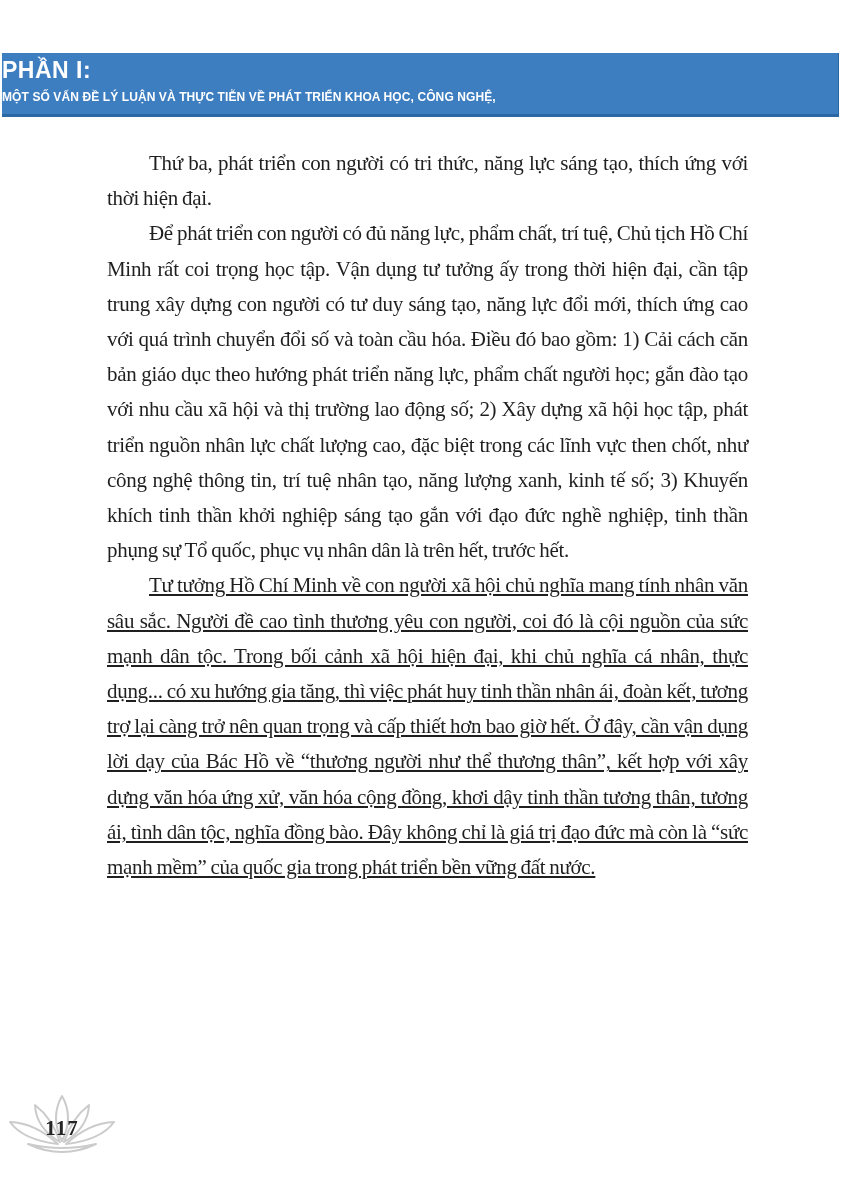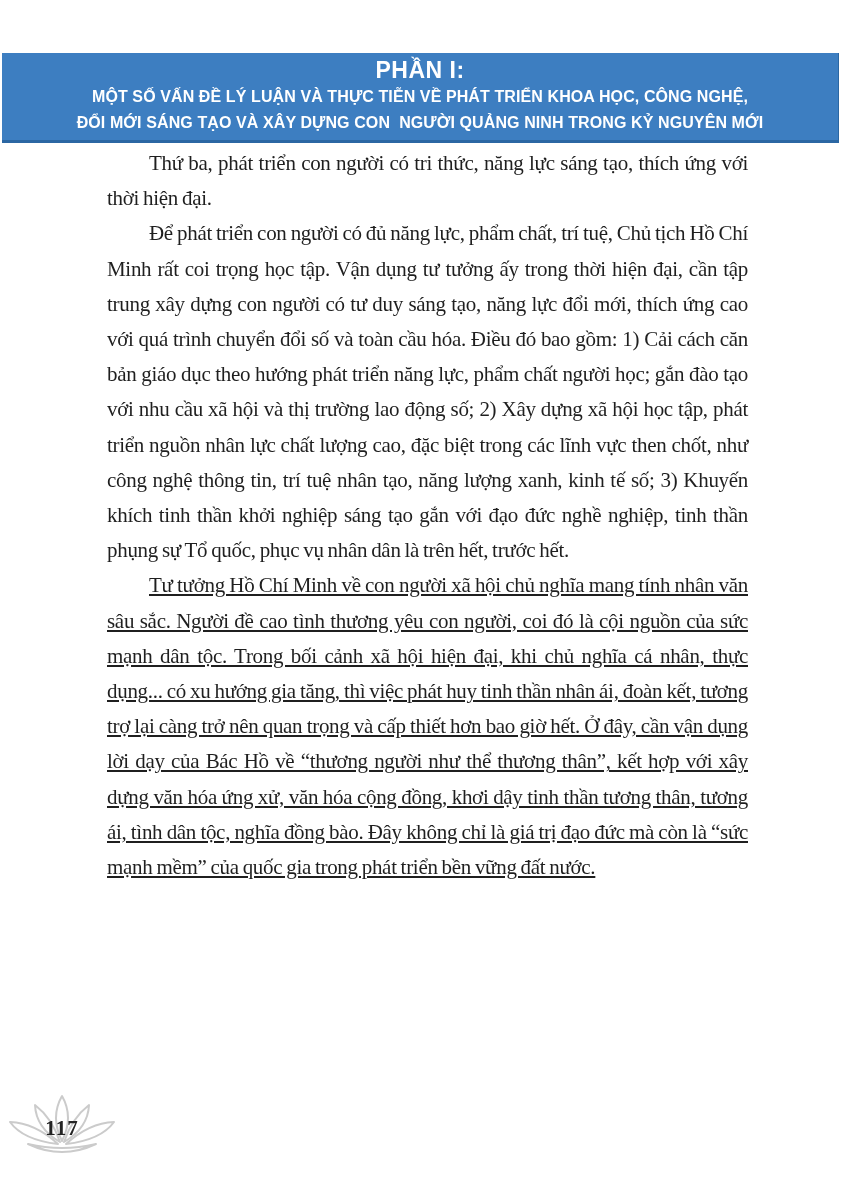--- a/index.html
+++ b/index.html
@@ -11,32 +11,32 @@
     font-family:"Liberation Serif", serif;
   }
   
   .banner{
     position:absolute;
     top:53px;left:2px;right:6px;
     background:#3d7ec1;
     border-bottom:3px solid #2b67a3;
     border-right:1px solid #2b67a3;
     color:#ffffff;
-    text-align:center;
+    text-align:left;
     font-family:"Liberation Sans", sans-serif;
     padding:3px 0 4px 0;
   }
   .banner .part{
     font-size:23px;
     font-weight:bold;
     line-height:28px;
     letter-spacing:0.5px;
   }
   .banner .title-line{
-    font-size:16px;
+    font-size:12px;
     font-weight:bold;
     line-height:26px;
     letter-spacing:0.1px;
     white-space:pre-wrap;
   }
   
   .body-text{
     position:absolute;
     top:146px;left:107px;
     width:641px;
@@ -79,21 +79,20 @@
   }
 </style>
 </head>
 <body>
 
 <div class="page">
 
   <div class="banner">
     <div class="part">PHẦN I:</div>
     <div class="title-line">MỘT SỐ VẤN ĐỀ LÝ LUẬN VÀ THỰC TIỄN VỀ PHÁT TRIỂN KHOA HỌC, CÔNG NGHỆ,</div>
-    <div class="title-line">ĐỔI MỚI SÁNG TẠO VÀ XÂY DỰNG CON  NGƯỜI QUẢNG NINH TRONG KỶ NGUYÊN MỚI</div>
   </div>
 
   <div class="body-text">
 
   <p class="para italic">Thứ ba, phát triển con người có tri thức, năng lực sáng tạo, thích ứng với thời hiện đại.</p>
       <p class="para italic">Để phát triển con người có đủ năng lực, phẩm chất, trí tuệ, Chủ tịch Hồ Chí Minh rất coi trọng học tập. Vận dụng tư tưởng ấy trong thời hiện đại, cần tập trung xây dựng con người có tư duy sáng tạo, năng lực đổi mới, thích ứng cao với quá trình chuyển đổi số và toàn cầu hóa. Điều đó bao gồm: 1) Cải cách căn bản giáo dục theo hướng phát triển năng lực, phẩm chất người học; gắn đào tạo với nhu cầu xã hội và thị trường lao động số; 2) Xây dựng xã hội học tập, phát triển nguồn nhân lực chất lượng cao, đặc biệt trong các lĩnh vực then chốt, như công nghệ thông tin, trí tuệ nhân tạo, năng lượng xanh, kinh tế số; 3) Khuyến khích tinh thần khởi nghiệp sáng tạo gắn với đạo đức nghề nghiệp, tinh thần phụng sự Tổ quốc, phục vụ nhân dân là trên hết, trước hết.</p>
       <p class="para regular">Tư tưởng Hồ Chí Minh về con người xã hội chủ nghĩa mang tính nhân văn sâu sắc. Người đề cao tình thương yêu con người, coi đó là cội nguồn của sức mạnh dân tộc. Trong bối cảnh xã hội hiện đại, khi chủ nghĩa cá nhân, thực dụng... có xu hướng gia tăng, thì việc phát huy tinh thần nhân ái, đoàn kết, tương trợ lại càng trở nên quan trọng và cấp thiết hơn bao giờ hết. Ở đây, cần vận dụng lời dạy của Bác Hồ về “thương người như thể thương thân”, kết hợp với xây dựng văn hóa ứng xử, văn hóa cộng đồng, khơi dậy tinh thần tương thân, tương ái, tình dân tộc, nghĩa đồng bào. Đây không chỉ là giá trị đạo đức mà còn là “sức mạnh mềm” của quốc gia trong phát triển bền vững đất nước.</p>
     </div>
 
   <div class="footer">

